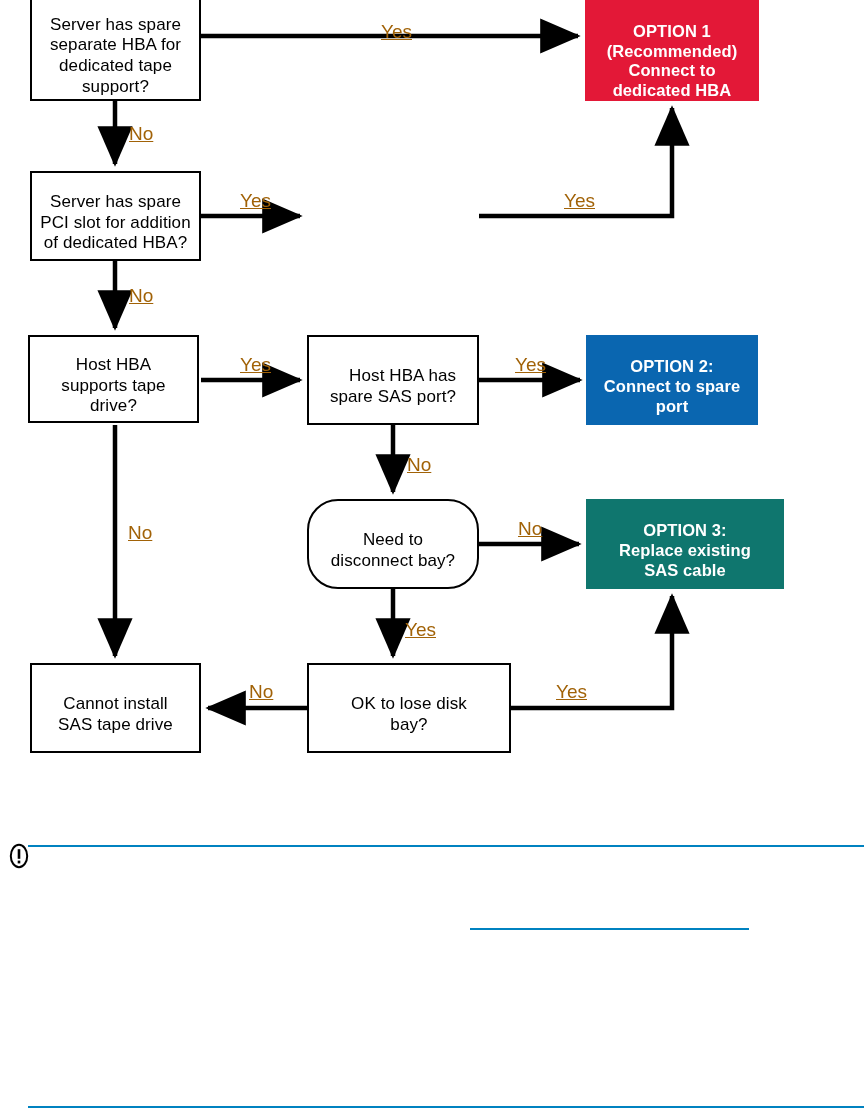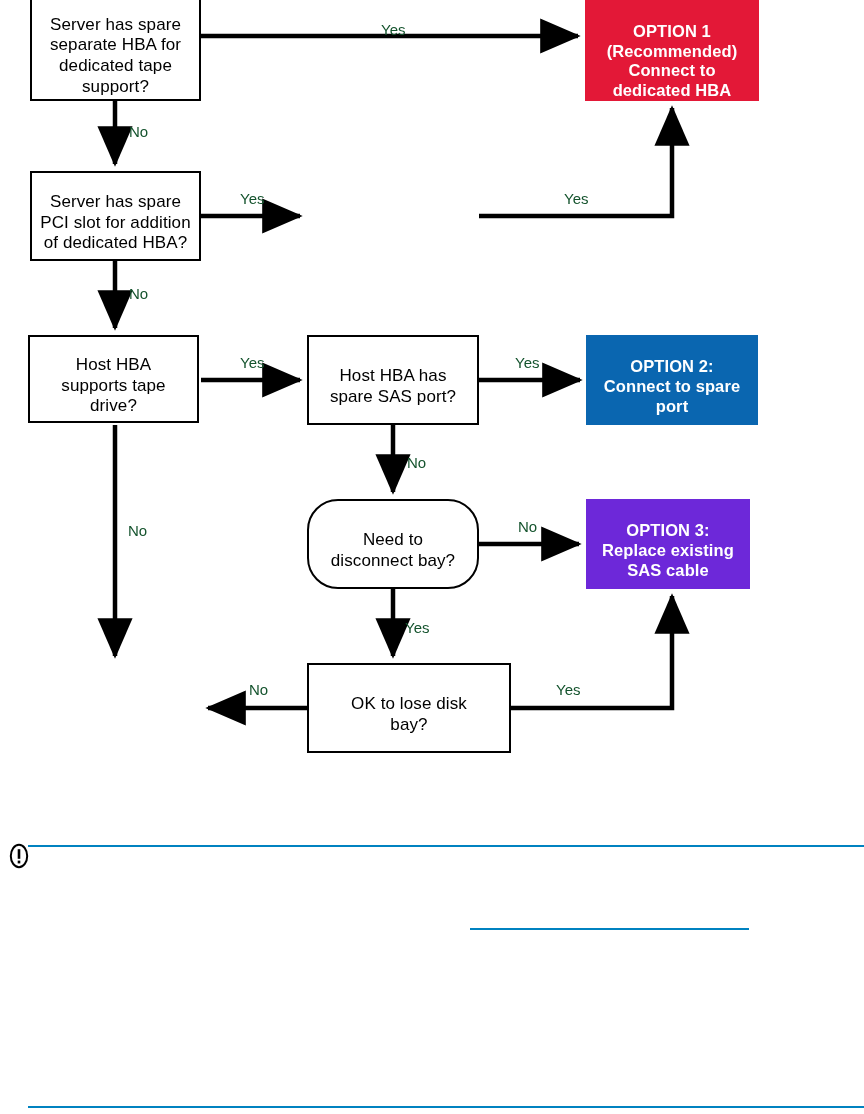--- a/index.html
+++ b/index.html
@@ -66,25 +66,26 @@
   .node .node-text {
     display: block;
     padding: 0 6px;
     white-space: pre-line;
     margin-top: 14px;
   }
 
   
   .edge-label {
     position: absolute;
-    font-size: 15px;
-    color: #14532d;
+    font-size: 19px;
+    color: #a16207;
     font-family: "Liberation Sans", sans-serif;
     white-space: nowrap;
     line-height: 1;
+    text-decoration: underline;
   }
 
   
   #note-block {
     position: absolute;
     left: 0;
     top: 820px;
     width: 864px;
     height: 294px;
   }
@@ -190,50 +191,54 @@
 of dedicated HBA?</span>
   </div>
 
 
   <div class="node decision" style="left:28px; top:335px; width:171px; height:88px;">
     <span class="node-text">Host HBA
 supports tape
 drive?</span>
   </div>
 
-  <div class="node decision" style="left:307px; top:335px; width:172px; height:90px;">
+  <div class="node decision" style="left:307px; top:335px; width:172px; height:90px;text-align:right;">
     <span class="node-text">Host HBA has
 spare SAS port?</span>
   </div>
 
   <div class="node decision" style="left:307px; top:499px; width:172px; height:90px;border-radius:31px;">
     <span class="node-text">Need to
 disconnect bay?</span>
   </div>
 
+  <div class="node process" style="left:30px; top:663px; width:171px; height:90px;">
+    <span class="node-text">Cannot install
+SAS tape drive</span>
+  </div>
 
   <div class="node decision" style="left:307px; top:663px; width:204px; height:90px;">
     <span class="node-text">OK to lose disk
 bay?</span>
   </div>
 
   <div class="node option" style="left:585px; top:0px; width:174px; height:101px; background:#e31837;align-items:flex-end;">
     <span class="node-text">OPTION 1
 (Recommended)
 Connect to
 dedicated HBA</span>
   </div>
 
   <div class="node option" style="left:586px; top:335px; width:172px; height:90px; background:#0a66b0;">
     <span class="node-text">OPTION 2:
 Connect to spare
 port</span>
   </div>
 
-  <div class="node option" style="left:586px; top:499px; width:164px; height:90px; background:#6d28d9;align-items:center;">
+  <div class="node option" style="left:586px; top:499px; width:198px; height:90px; background:#0f766e;align-items:center;">
     <span class="node-text">OPTION 3:
 Replace existing
 SAS cable</span>
   </div>
 
   <span class="edge-label" style="left:381px; top:22px;">Yes</span>
 
   <span class="edge-label" style="left:129px; top:124px;">No</span>
 
   <span class="edge-label" style="left:240px; top:191px;">Yes</span>

